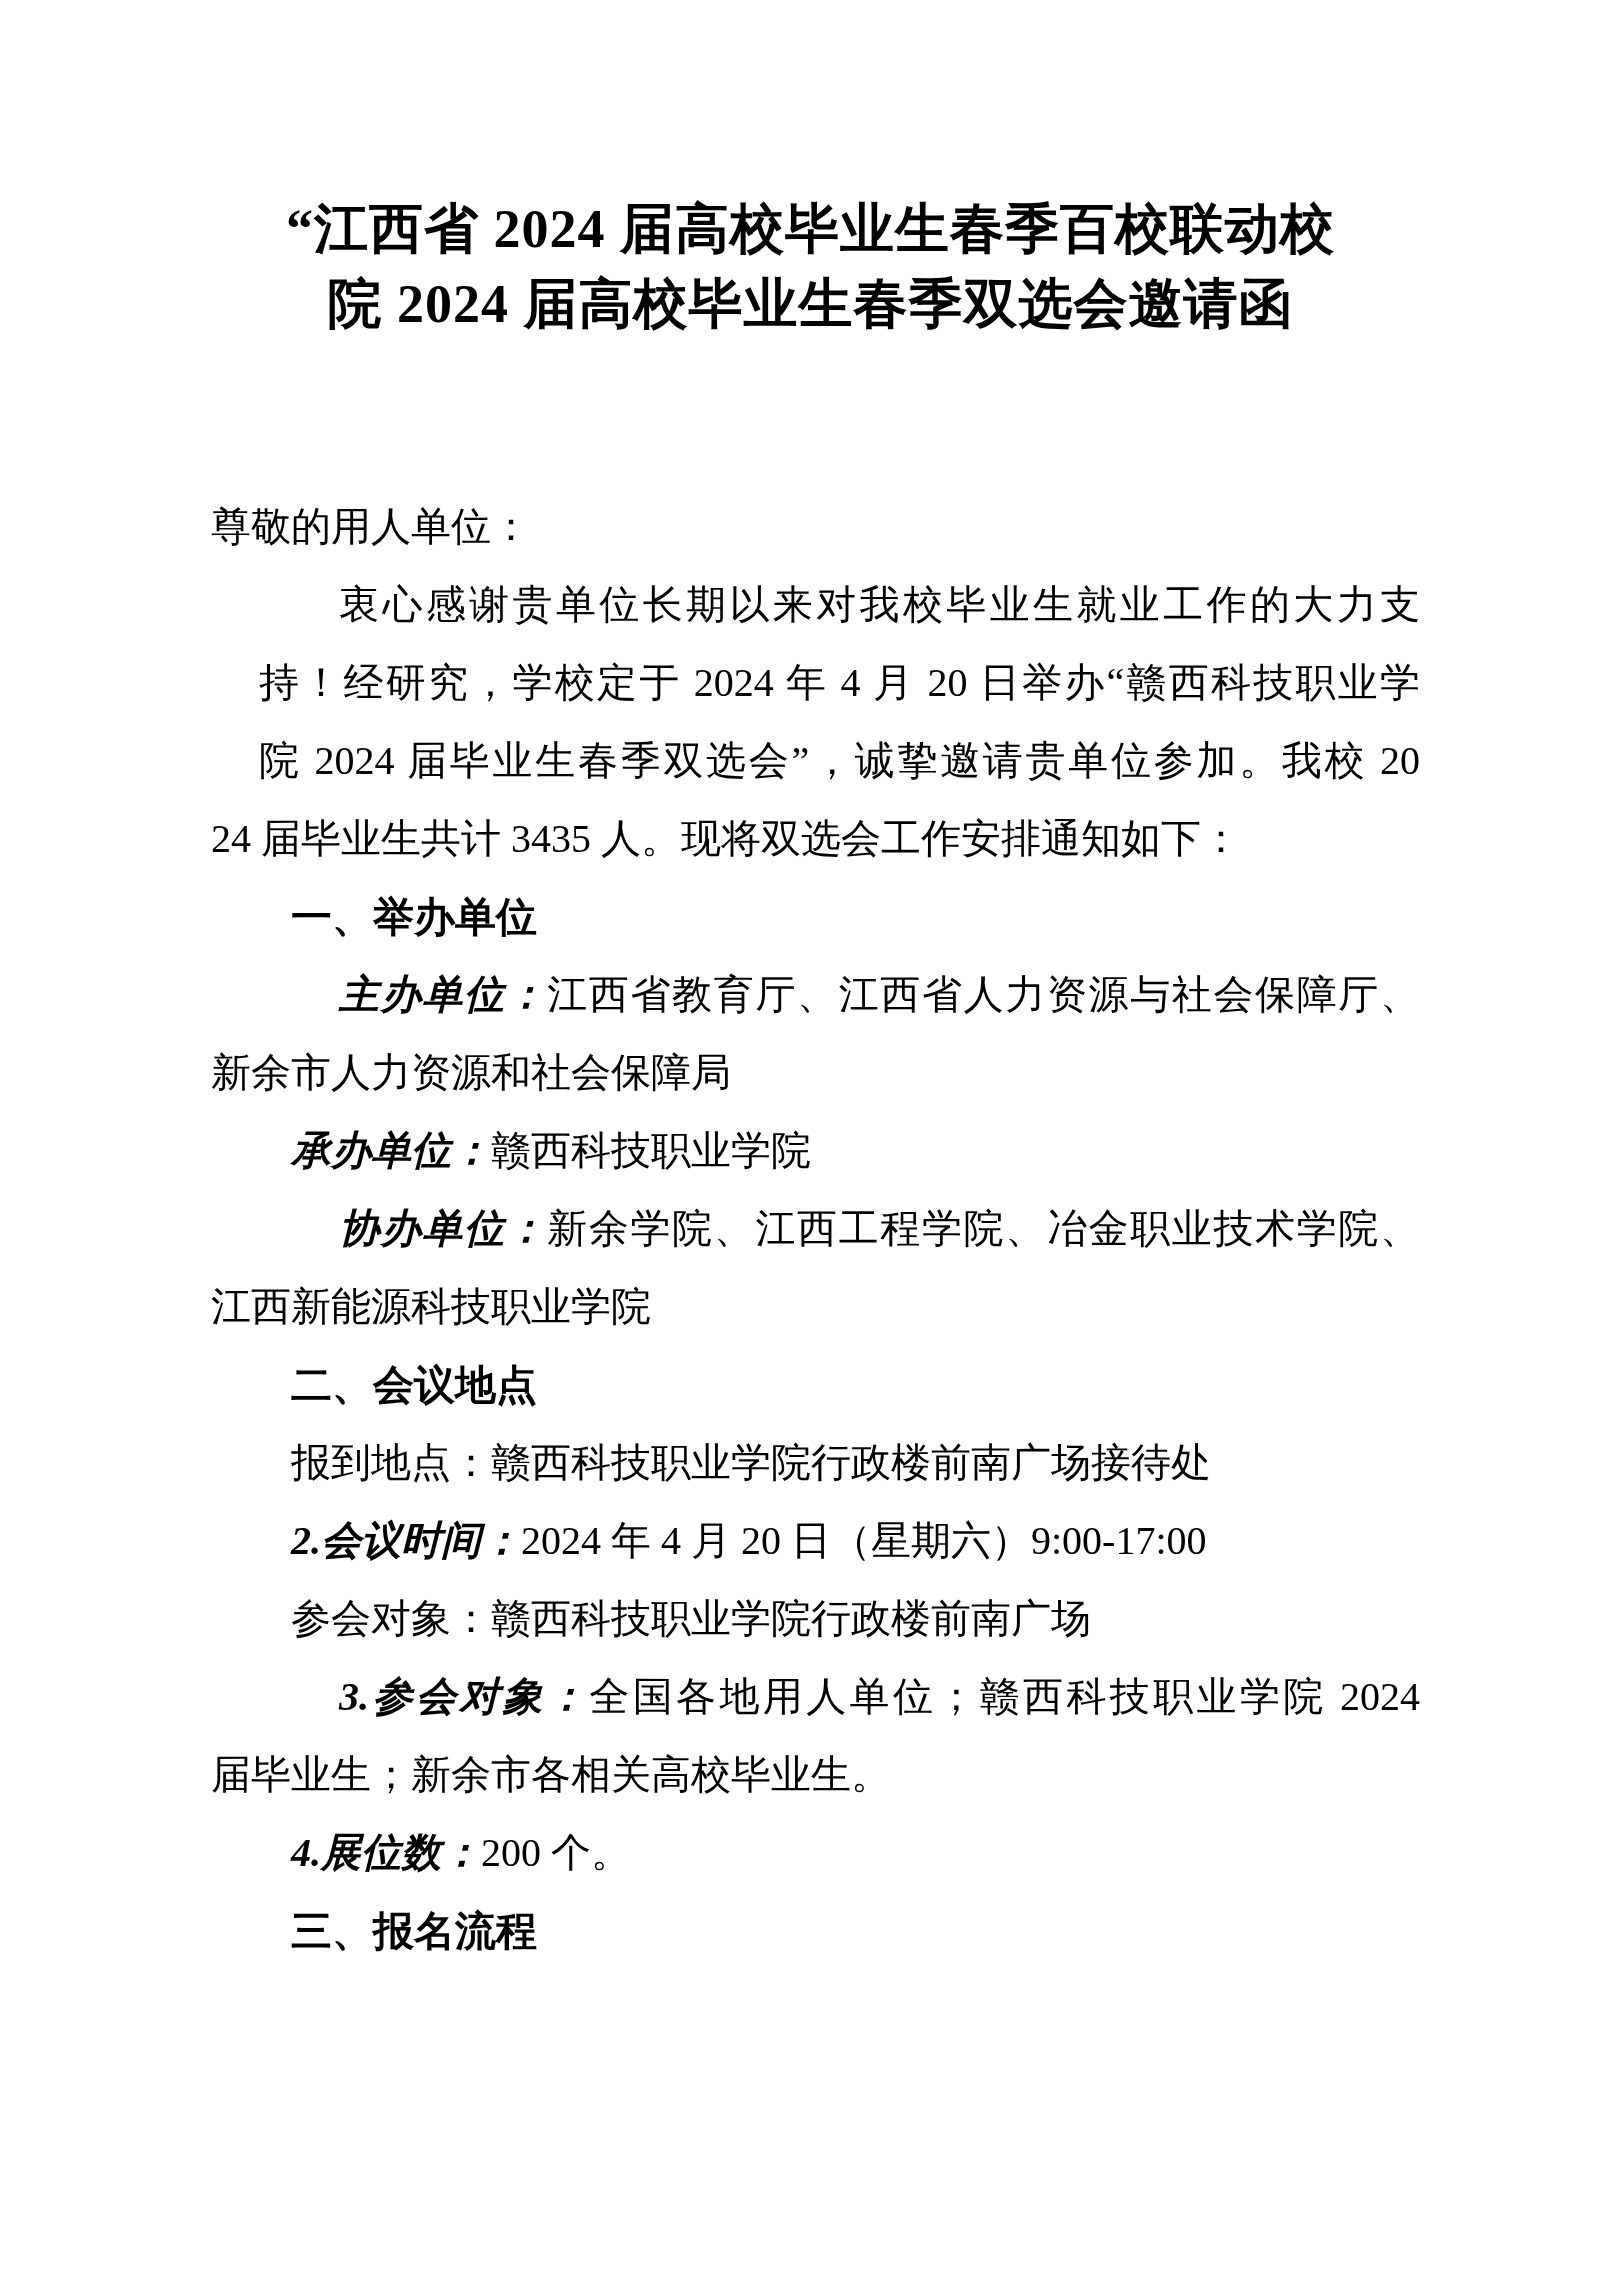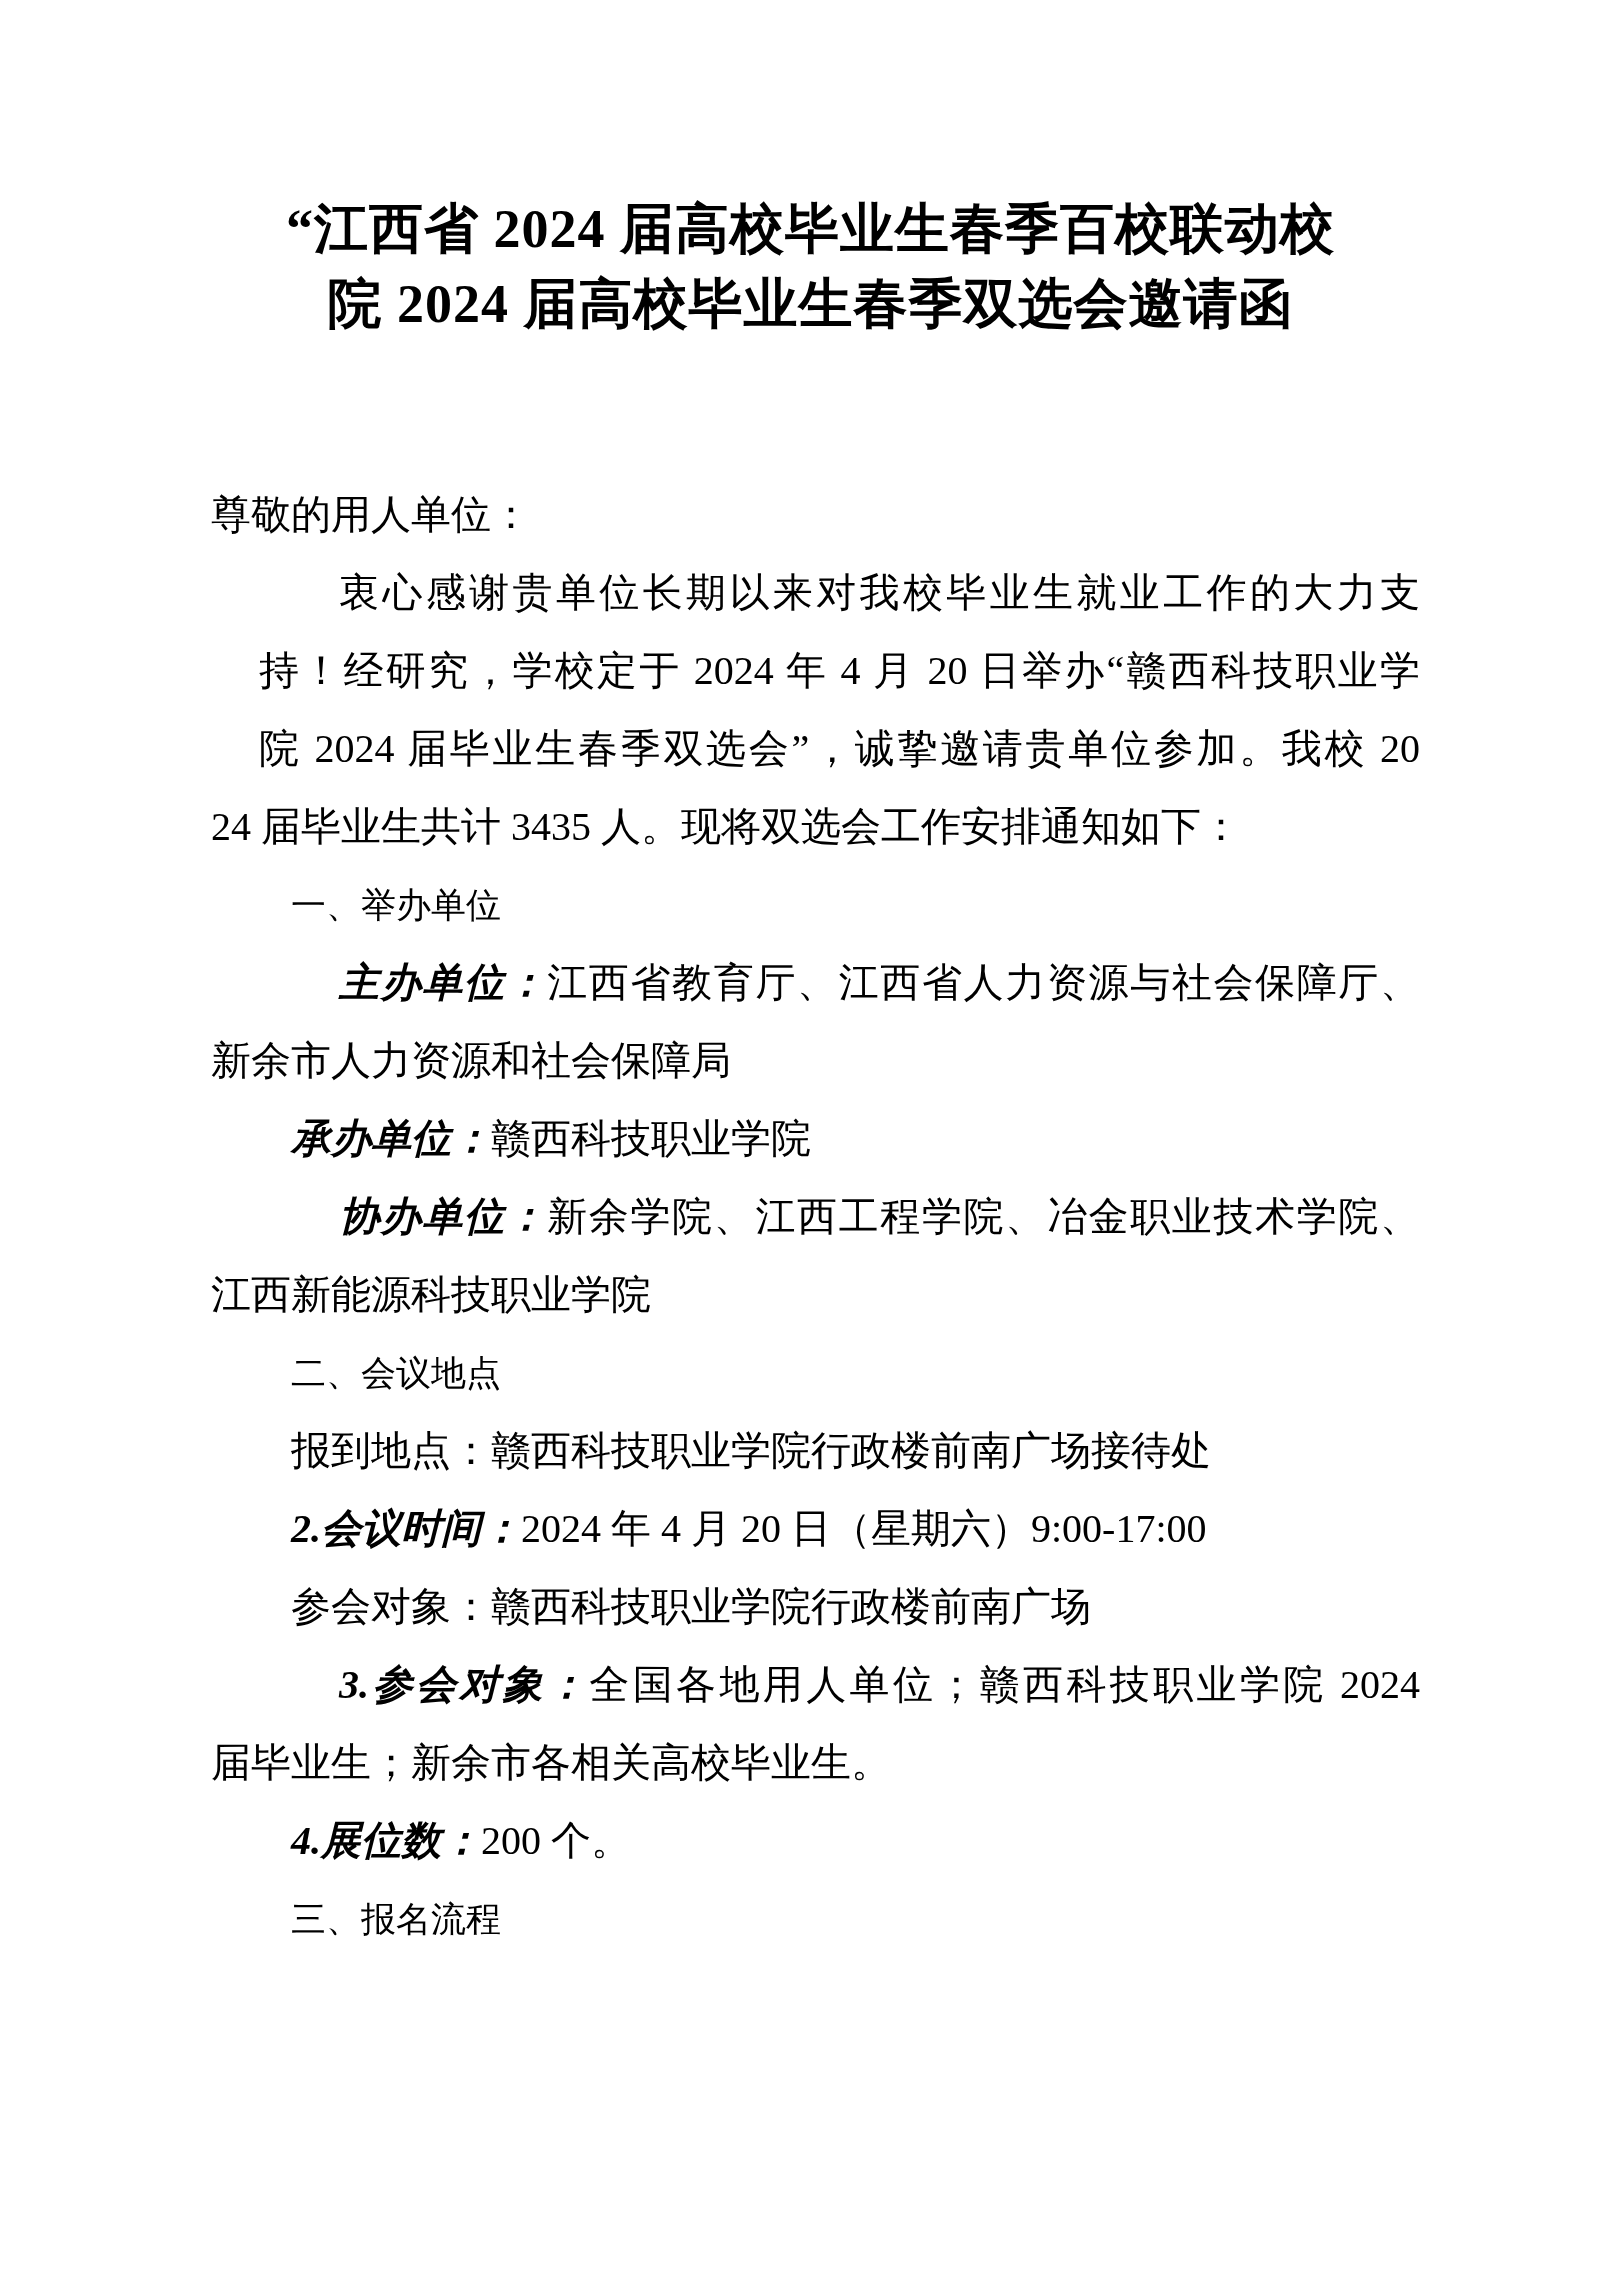--- a/index.html
+++ b/index.html
@@ -24,21 +24,21 @@
     text-align: center;
     font-family: "Liberation Serif", serif;
     font-weight: 700;
     font-size: 54px;
     line-height: 75px;
     letter-spacing: 1px;
   }
   .doc-body {
     position: absolute;
     left: 211px;
-    top: 476px;
+    top: 488px;
     width: 1209px;
     font-family: "Liberation Serif", serif;
     font-size: 40px;
     line-height: 78px;
   }
   .line {
     height: 78px;
     white-space: nowrap;
   }
   .line.indent {
@@ -46,22 +46,22 @@
   }
   .line.full {
     white-space: normal;
     text-align: justify;
     text-align-last: justify;
     margin-left: 48px;
     -moz-text-align-last: justify;
   }
   .line.heading {
     font-family: "Liberation Sans", sans-serif;
-    font-weight: 400;
-    font-size: 35px;
+    font-weight: 700;
+    font-size: 41px;
   }
   .label {
     font-weight: 700;
     font-style: italic;
   }
   .footer {
     position: absolute;
     top: 2127px;
     right: 210px;
     font-family: "Liberation Serif", serif;

